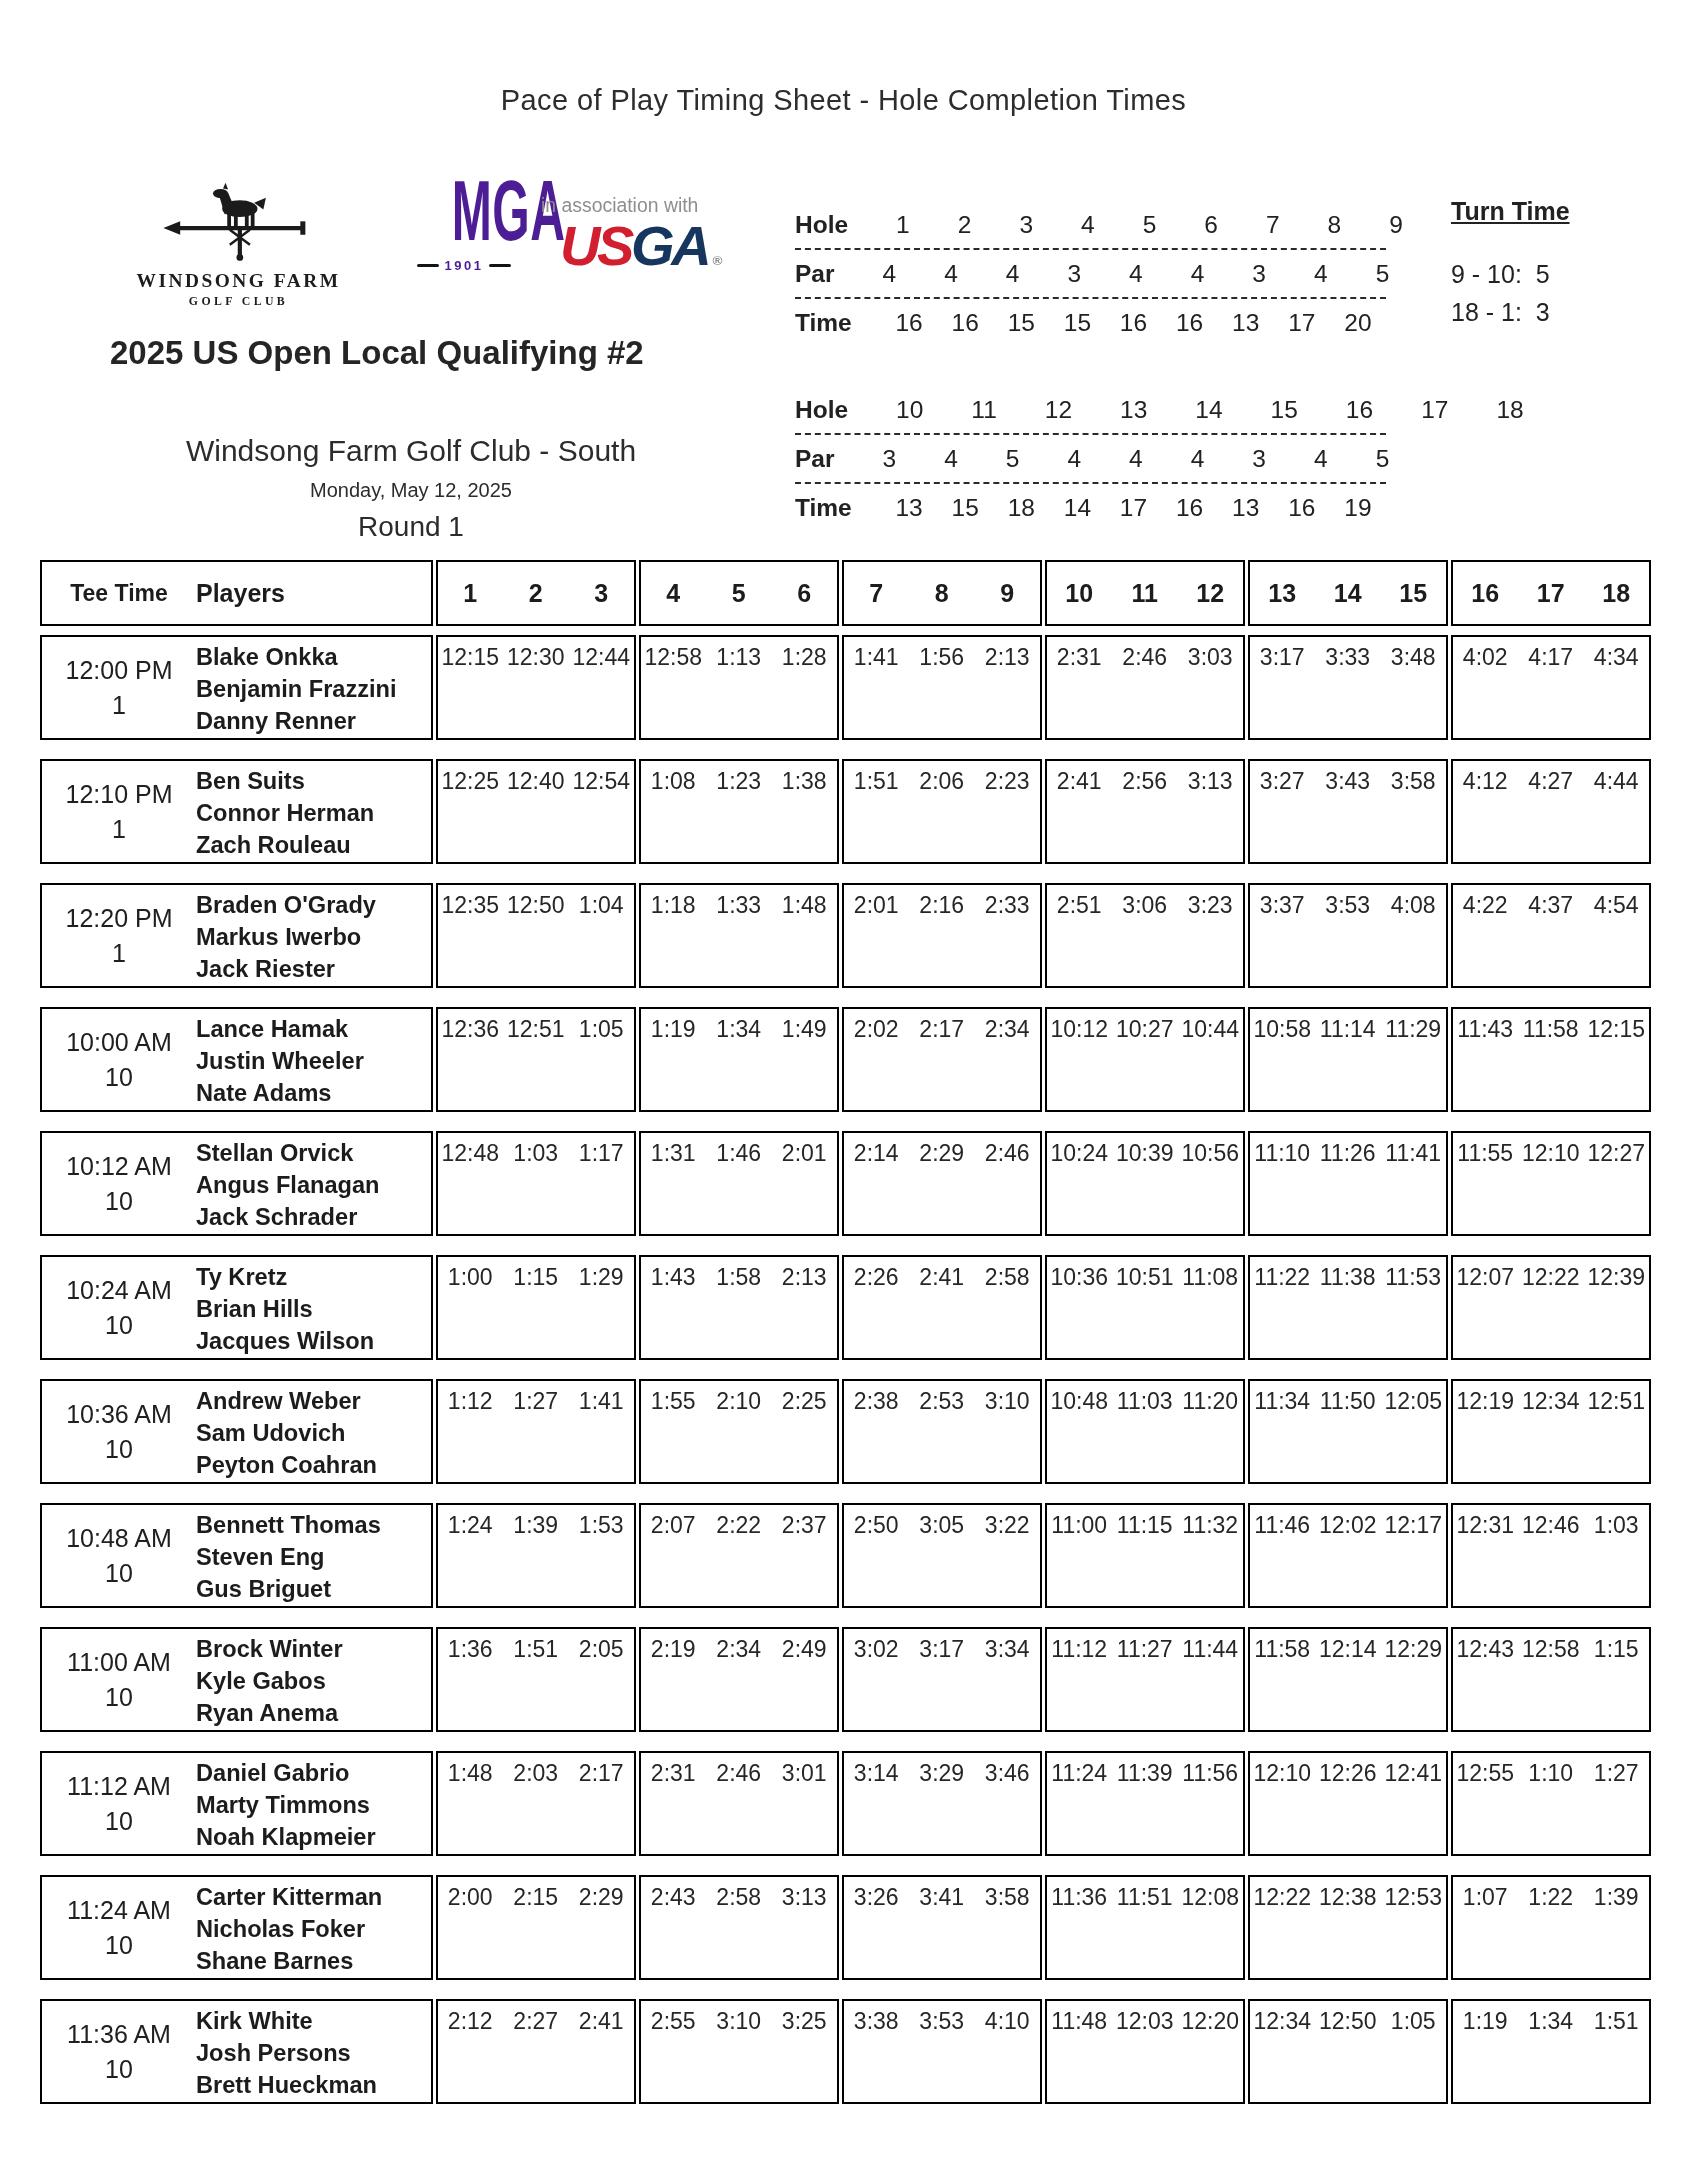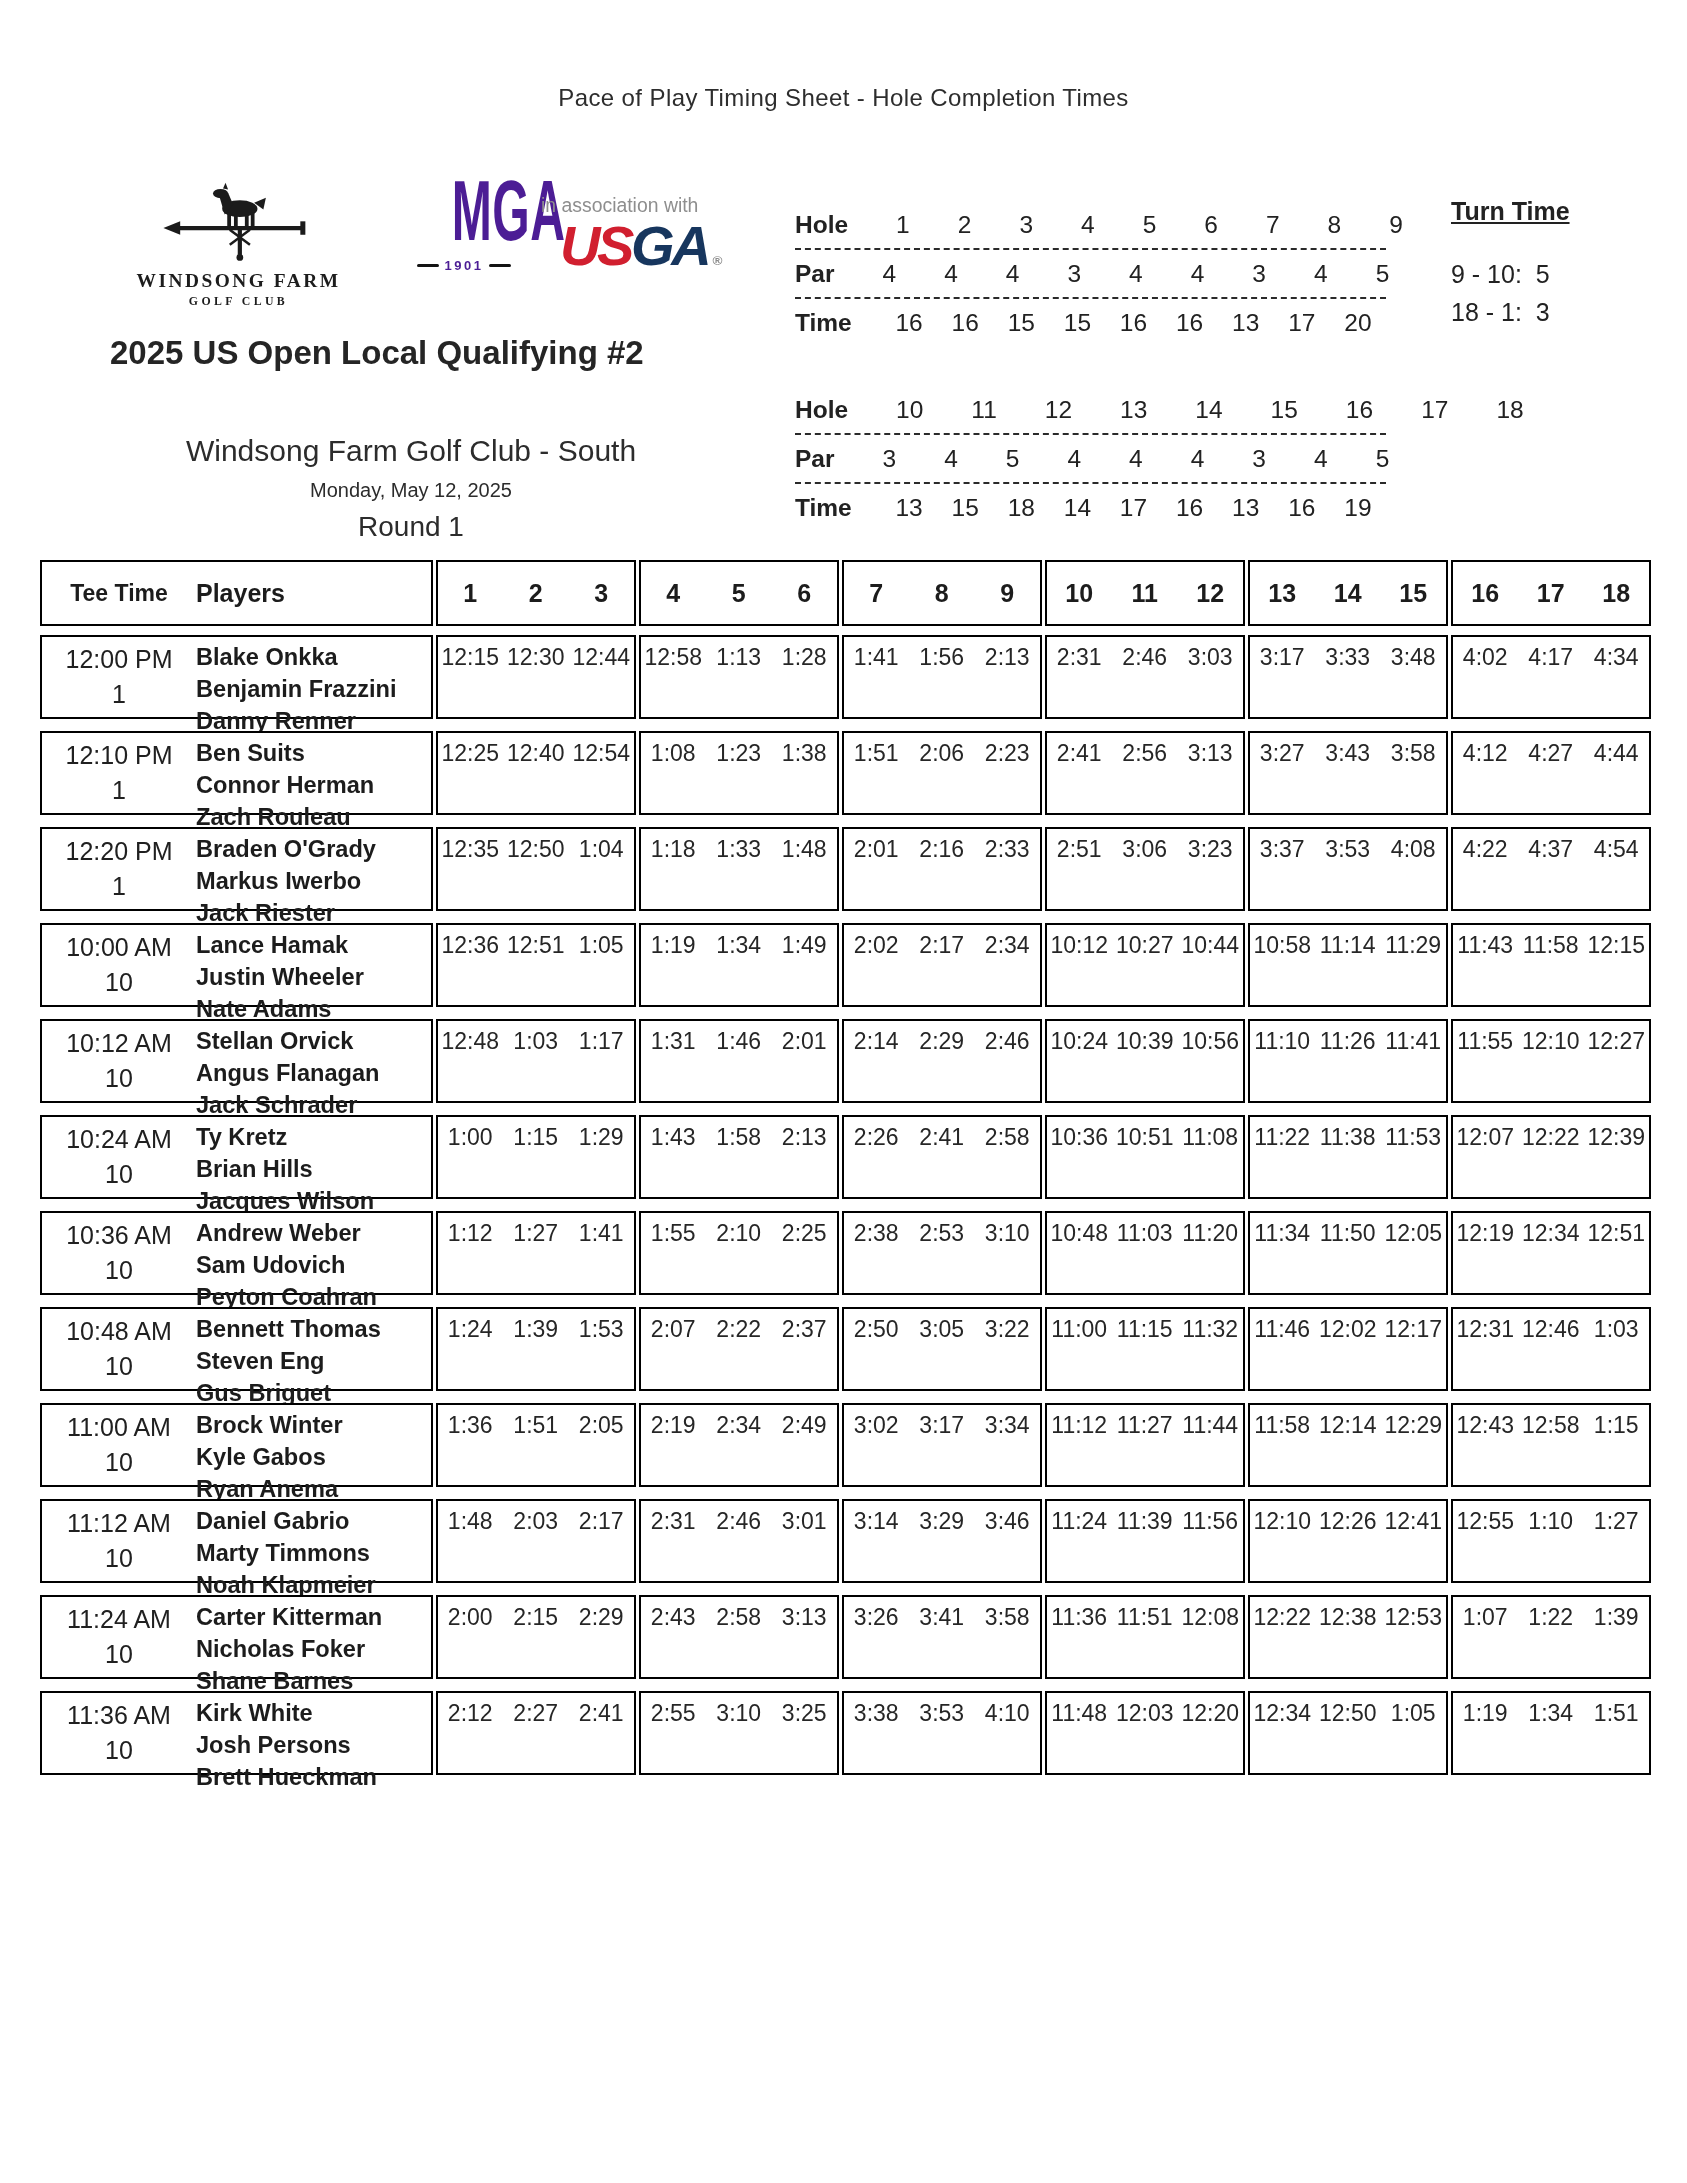--- a/index.html
+++ b/index.html
@@ -1,20 +1,20 @@
 <!DOCTYPE html>
 <html style="font-size:13.5px"><head>
 <meta charset="utf-8">
 <style>
   html,body{margin:0;padding:0;background:#ffffff;}
   body{width:1687px;height:2183px;position:relative;font-family:"Liberation Sans",sans-serif;color:#222;}
   .page{position:absolute;inset:0;background:#fff;overflow:hidden;}
 
   .doc-title{position:absolute;top:84px;left:0;width:100%;text-align:center;
-    font-size:24px;color:#2d2d2d;letter-spacing:0.4px;}
+    font-size:29px;color:#2d2d2d;letter-spacing:0.4px;}
 
   
   .windsong{position:absolute;left:133px;top:181px;width:211px;text-align:center;color:#1d1d1d;}
   .ws-name{font-family:"Liberation Serif",serif;font-weight:bold;font-size:19.4px;letter-spacing:2.5px;margin-top:1.7px;white-space:nowrap;}
   .ws-sub{font-family:"Liberation Serif",serif;font-weight:bold;font-size:11.8px;letter-spacing:3.4px;margin-top:2.5px;}
 
   .mga{position:absolute;left:407px;top:171px;width:114px;text-align:center;color:#4c1d95;}
   .mga-text{display:inline-block;font-size:86px;font-weight:bold;line-height:.92;
     transform:scaleX(.56);transform-origin:center;letter-spacing:0.8px;}
   .mga-year{display:flex;align-items:center;justify-content:center;gap:5.9px;margin-top:8px;
@@ -44,21 +44,21 @@
   
   .event-name{position:absolute;left:110px;top:334px;font-size:33px;font-weight:bold;color:#252525;}
   .center-block{position:absolute;left:46px;top:434px;width:730px;text-align:center;color:#2c2c2c;}
   .course-line{font-size:30px;}
   .date-line{font-size:20px;margin-top:11px;}
   .round-line{font-size:28px;margin-top:9.3px;}
 
   
   .grid{position:absolute;left:40px;top:560px;width:1611px;}
   .grid-header{display:flex;height:66px;margin-bottom:9.3px;}
-  .grid-row{display:flex;height:84px;margin-bottom:12px;}
+  .grid-row{display:flex;height:105px;margin-bottom:19px;}
   .cell{border:2.5px solid #000;background:#fff;box-sizing:border-box;display:flex;}
   .cell + .cell{margin-left:2.5px;}
   .c-main{width:393px;}
   .c-g{flex:1;}
   .grid-header .c-g{align-items:center;}
   .grid-header .c-main{align-items:center;}
   .h-tee{width:154px;text-align:center;font-size:23px;font-weight:bold;color:#1c1c1c;}
   .h-players{flex:1;font-size:25px;font-weight:bold;color:#1c1c1c;}
   .h-num{flex:1;text-align:center;font-size:25px;font-weight:bold;color:#1c1c1c;}
   .tee{width:154px;display:flex;flex-direction:column;justify-content:center;align-items:center;

